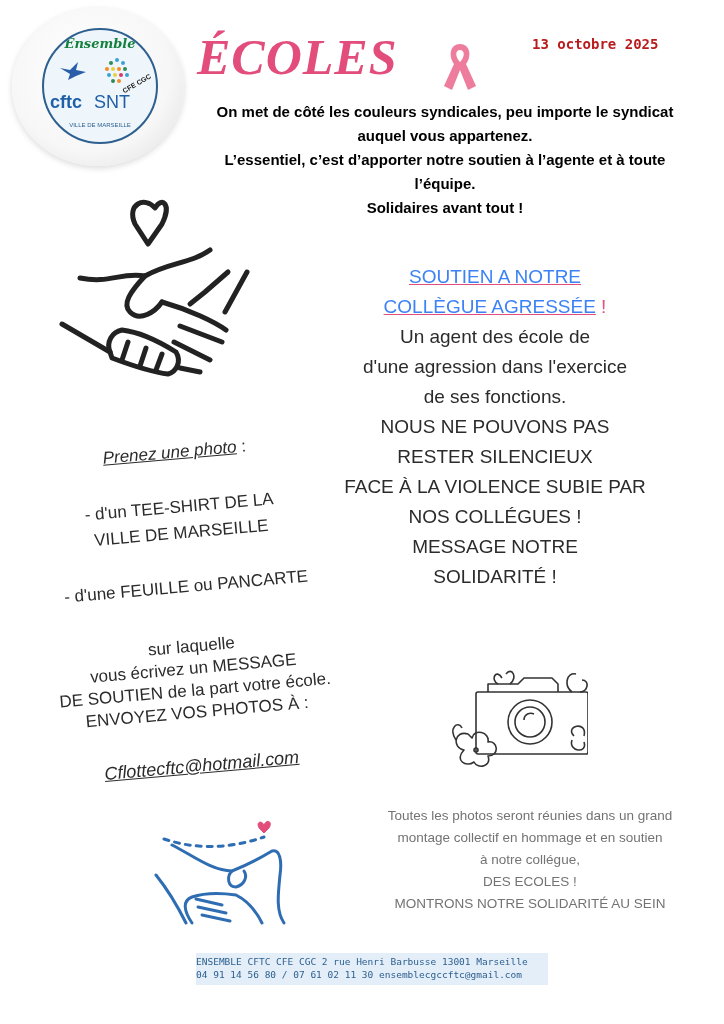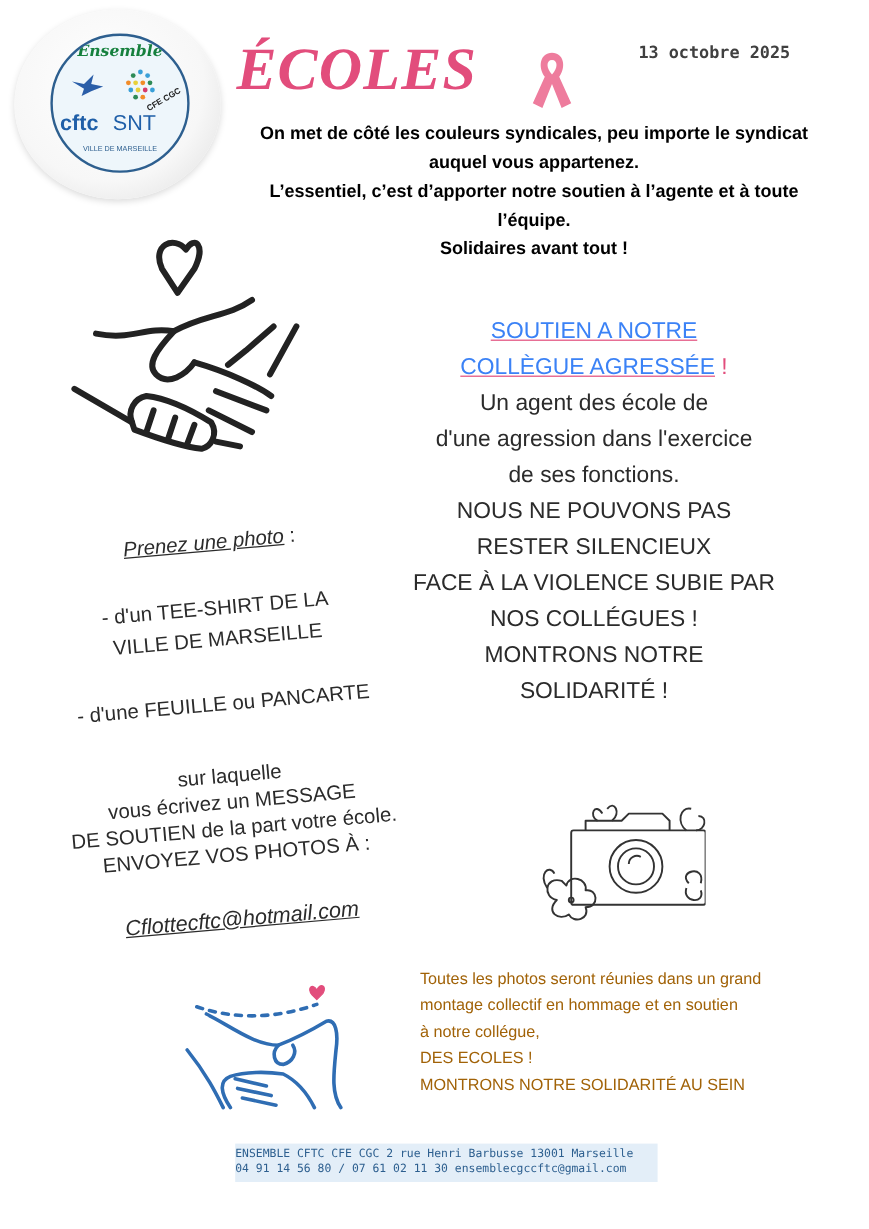--- a/index.html
+++ b/index.html
@@ -13,37 +13,37 @@
   .badge-inner { position: absolute; left: 30px; top: 20px; width: 112px; height: 112px; border-radius: 50%;
     border: 2px solid #2d5f8f; background: #eef6fb; overflow: hidden; }
   .badge-ensemble { position: absolute; top: 6px; width: 100%; text-align: center; font-family: "DejaVu Serif", serif; font-style: italic; font-size: 13px; color: #15803d; font-weight: bold; }
   .badge-cftc { position: absolute; left: 6px; top: 62px; font-family: "Liberation Sans", sans-serif; font-weight: bold; font-size: 18px; color: #1f5fa8; }
   .badge-snt { position: absolute; left: 50px; top: 62px; font-family: "Liberation Sans", sans-serif; font-size: 18px; color: #1f5fa8; }
   .badge-ville { position: absolute; top: 92px; width: 100%; text-align: center; font-size: 6px; color: #2d5f8f; }
   .badge-cfecgc { position: absolute; right: 4px; top: 50px; font-size: 7px; font-weight: bold; color: #222; transform: rotate(-30deg); }
 
   .title { left: 197px; top: 28px; font-family: Liberation Serif, serif; font-weight: bold; font-style: italic; font-size: 50px; color: #e24d7c; letter-spacing: 1px; }
   .ribbon { left: 440px; top: 40px; width: 40px; height: 52px; }
-  .date { left: 532px; top: 36px; font-family: "DejaVu Sans Mono", monospace; font-size: 14px; color: #404040; font-weight: bold; }
+  .date { left: 532px; top: 36px; font-family: "DejaVu Sans Mono", monospace; font-size: 14px; color: #b91c1c; font-weight: bold; }
 
   .intro { left: 200px; top: 100px; width: 490px; text-align: center; color: #000000; font-weight: bold; font-size: 15px; line-height: 24px; }
 
   .handshake { left: 50px; top: 192px; width: 200px; height: 190px; }
 
   .right-block { left: 320px; top: 262px; width: 350px; text-align: center; font-size: 19px; line-height: 30px; color: #2b2b2b; }
   .right-block .pink { color: #3b82f6; text-decoration: underline; text-decoration-color: #e24d7c; }
   .right-block .excl { color: #e24d7c; }
 
   .left-block { left: 28px; top: 440px; width: 320px; transform: rotate(-5deg); transform-origin: 50% 50%; text-align: center; font-size: 17px; color: #2b2b2b; }
   .left-block .under { text-decoration: underline; font-style: italic; }
   .email { text-decoration: underline; font-style: italic; font-size: 18px; }
 
   .camera { left: 448px; top: 670px; width: 140px; height: 100px; }
 
-  .photos-text { left: 350px; top: 805px; width: 360px; font-size: 13.5px; line-height: 22px; color: #a16207; }
+  .photos-text { left: 350px; top: 805px; width: 360px; text-align: center; font-size: 13.5px; line-height: 22px; color: #737373; }
 
   .pinky { left: 152px; top: 815px; width: 140px; height: 110px; }
 
   .footer { left: 196px; top: 953px; width: 352px; height: 30px; background: #e3eef8; font-family: "DejaVu Sans Mono", monospace; font-size: 9.5px; line-height: 13px; color: #2d5f8f; padding-top: 2px; }
 </style>
 </head>
 <body>
 
 <div class="abs badge">
   <div class="badge-inner">
@@ -111,21 +111,21 @@
   <div>
     <span class="pink">COLLÈGUE AGRESSÉE</span><span class="excl"> !</span>
   </div>
   <div>Un agent des école de</div>
   <div>d'une agression dans l'exercice</div>
   <div>de ses fonctions.</div>
   <div>NOUS NE POUVONS PAS</div>
   <div>RESTER SILENCIEUX</div>
   <div>FACE À LA VIOLENCE SUBIE PAR</div>
   <div>NOS COLLÉGUES !</div>
-  <div>MONTRONS NOTRE</div>
+  <div>MESSAGE NOTRE</div>
   <div>SOLIDARITÉ !</div>
 </div>
 
 <div class="abs left-block">
   <div style="line-height:24px;">
     <span class="under">Prenez une photo</span><span> :</span>
   </div>
   <div style="height:30px"></div>
   <div style="line-height:26px;">- d'un TEE-SHIRT DE LA</div>
   <div style="line-height:26px;">VILLE DE MARSEILLE</div>

